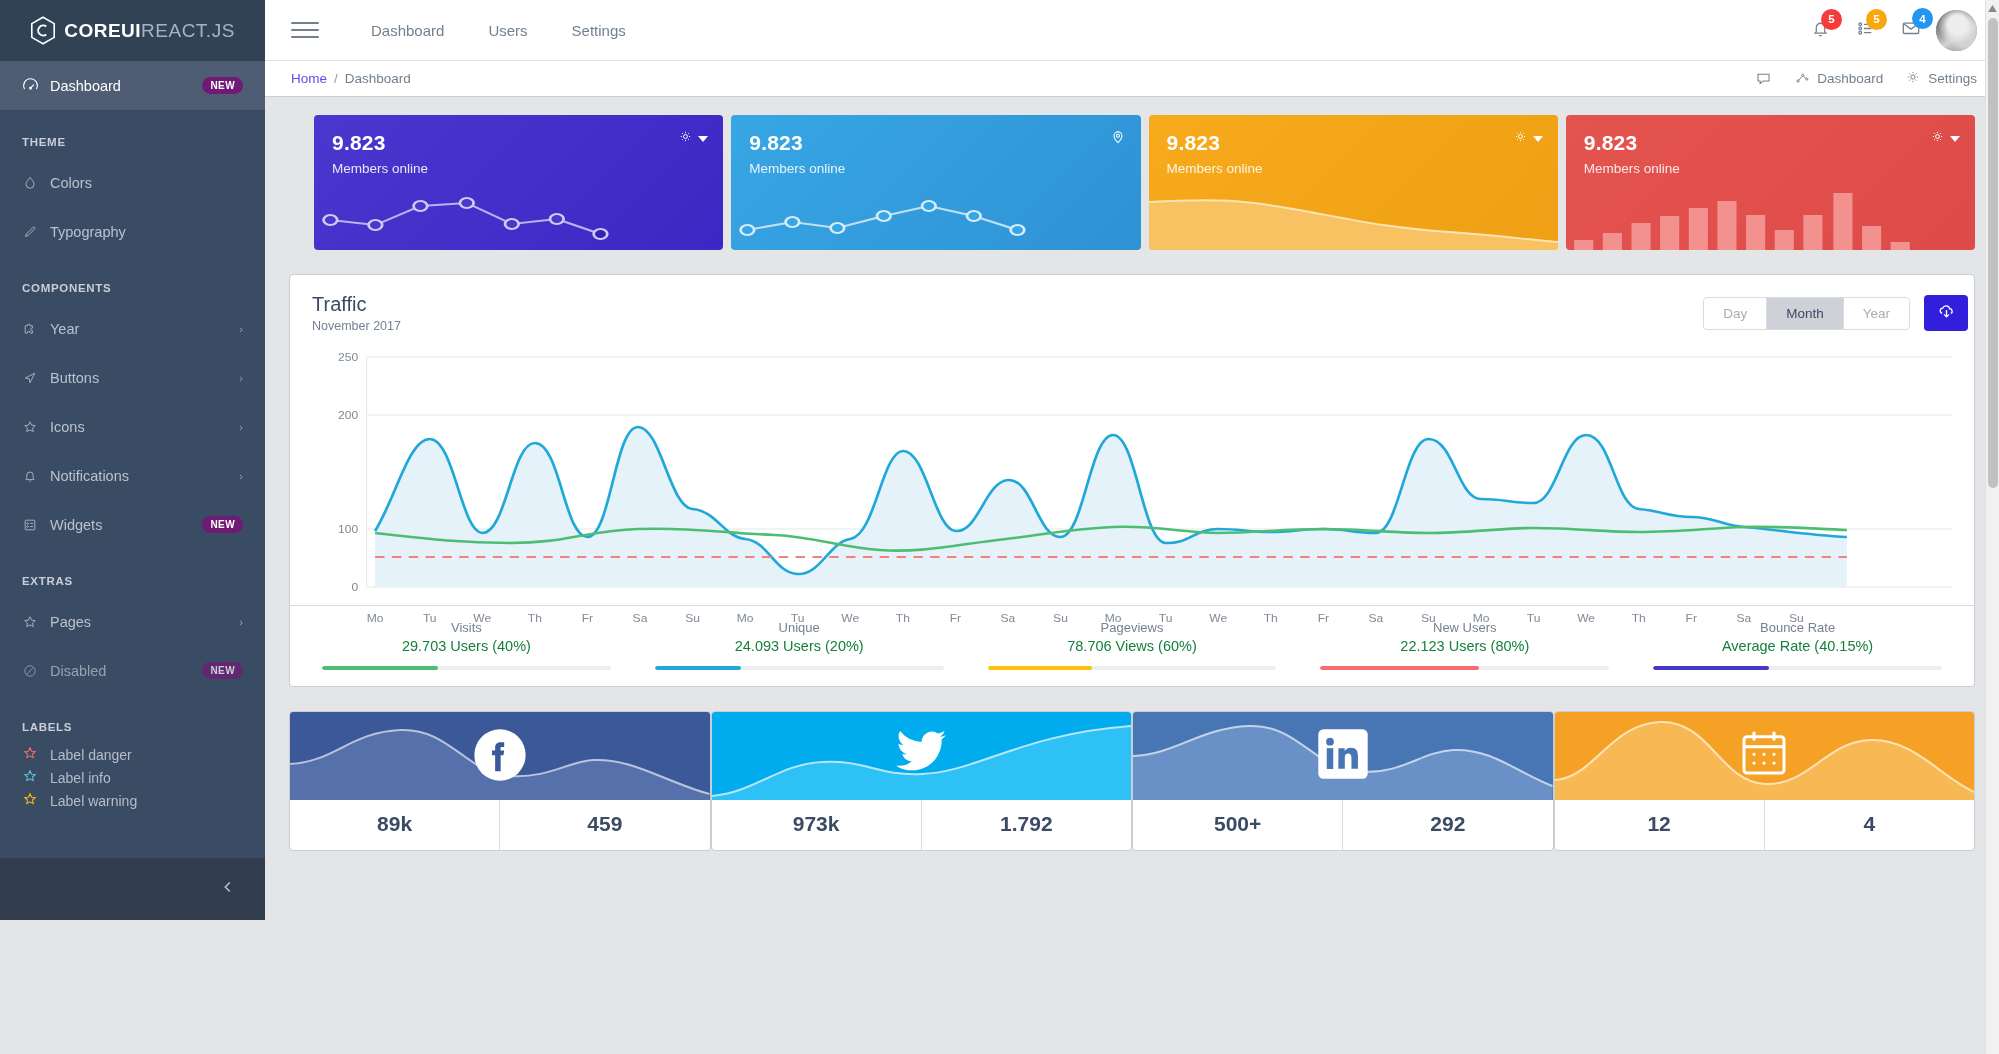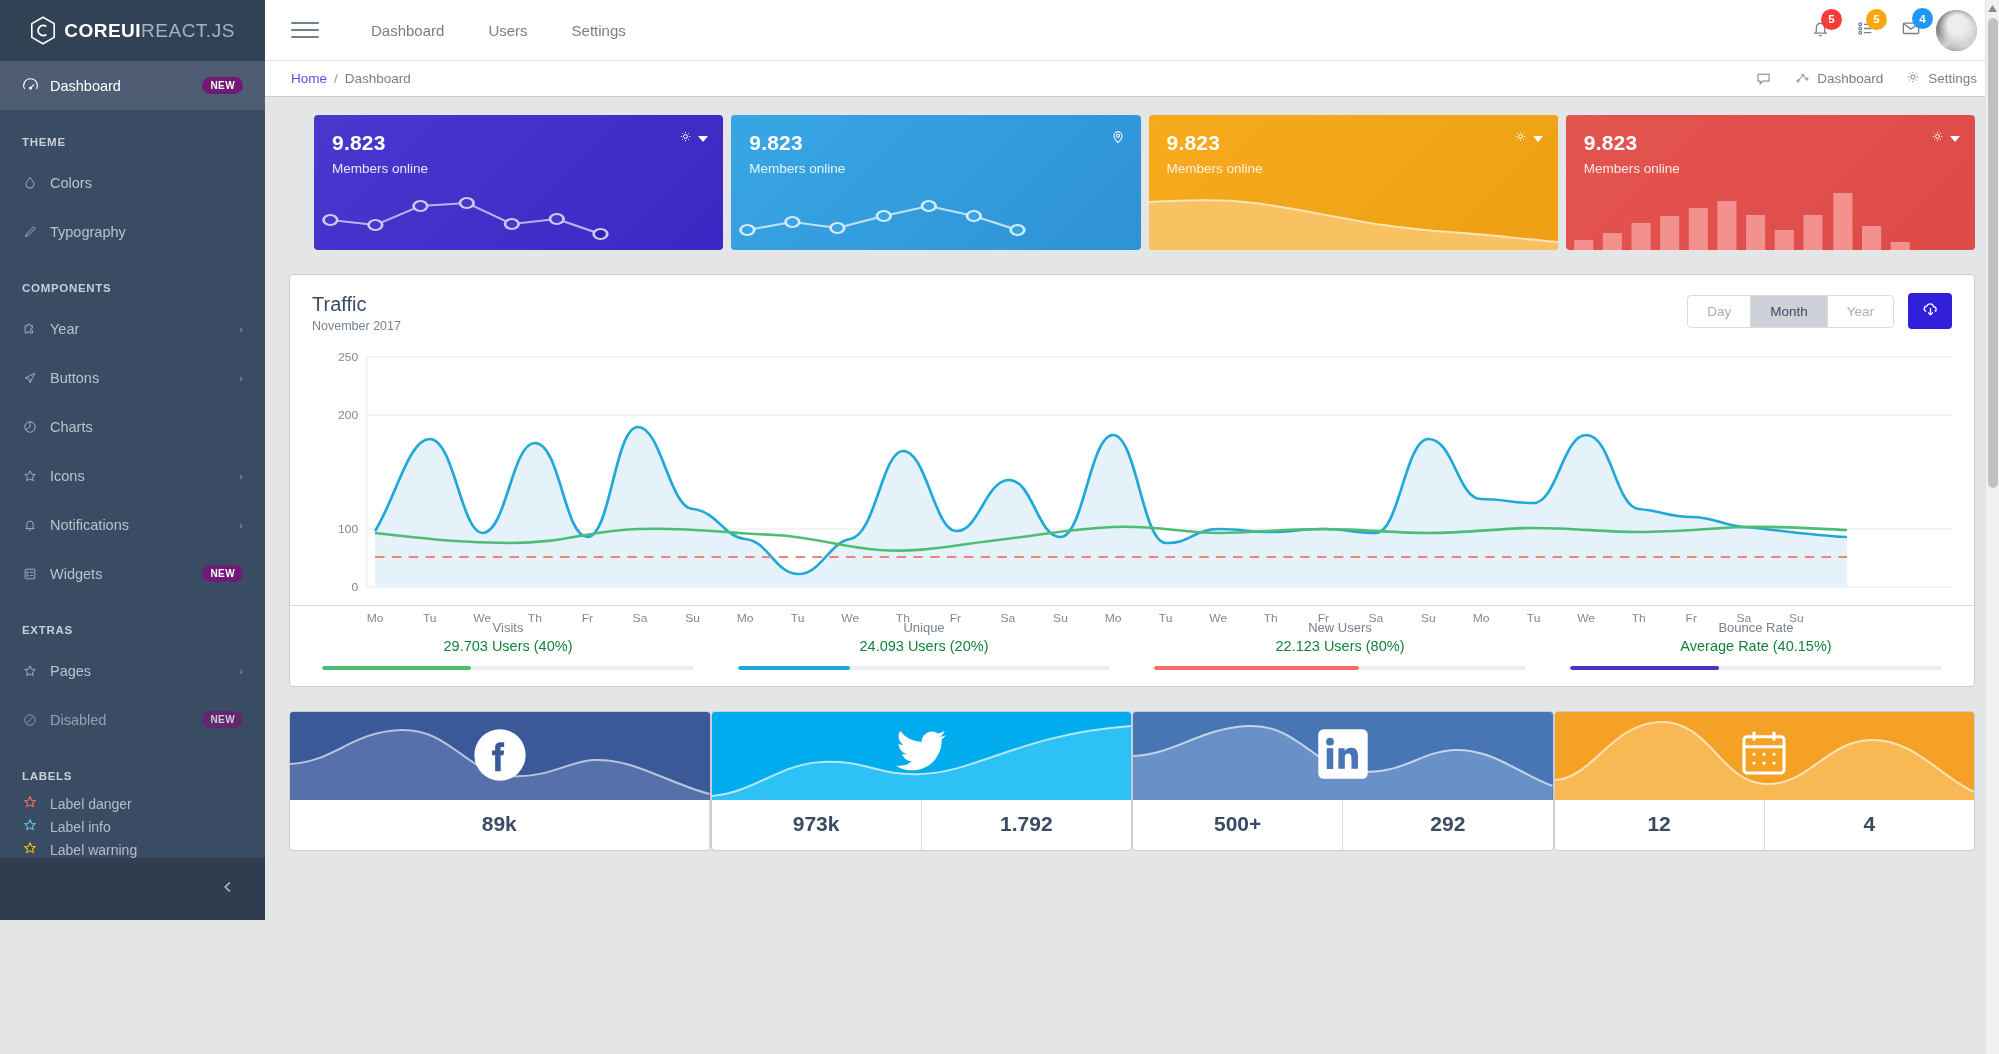--- a/index.html
+++ b/index.html
@@ -147,21 +147,21 @@
   }
   .stat-card .sicon {
     position: absolute; top: 14px; right: 15px;
     display: flex; align-items: center; gap: 5px; cursor: pointer;
   }
   .caret { width: 0; height: 0; border-left: 5px solid transparent; border-right: 5px solid transparent; border-top: 6px solid #fff; }
   .card-svg { position: absolute; left: 0; right: 0; bottom: 0; width: 100%; }
 
   
   .panel { background: #fff; border: 1px solid #c8ced3; border-radius: 4px; margin-top: 24px; }
-  .panel-head { display: flex; align-items: flex-start; padding: 18px 22px 10px 22px; }
+  .panel-head { display: flex; align-items: center; padding: 18px 6px 10px 22px; }
   .panel-title { font-size: 20px; color: #3c4b64; font-weight: 500; }
   .panel-sub { font-size: 12.5px; color: #768192; margin-top: 3px; }
   .panel-head-right { margin-left: auto; display: flex; align-items: center; gap: 14px; }
   .btn-group { display: flex; border-radius: 4px; overflow: hidden; }
   .btn-group button {
     background: #fff; border: 1px solid #d8dbe0; border-right: none;
     color: #a9adb4; font-size: 13.5px; padding: 8px 19px; cursor: pointer;
     font-family: inherit;
   }
   .btn-group button:last-child { border-right: 1px solid #d8dbe0; border-radius: 0 4px 4px 0; }
@@ -271,29 +271,20 @@
         <span class="chev">›</span>
       </div>
       <div class="nav-item">
         <span class="nico">
           <svg width="16" height="16" viewBox="0 0 20 20" fill="none" stroke="currentColor" stroke-width="1.2">
               <path d="M16 4L4 10l5 1 1 5z"></path>
             </svg>
         </span>
         <span class="nlabel">Buttons</span>
         <span class="chev">›</span>
-      </div>
-      <div class="nav-item">
-        <span class="nico">
-          <svg width="16" height="16" viewBox="0 0 20 20" fill="none" stroke="currentColor" stroke-width="1.2">
-              <circle cx="10" cy="10" r="6.5"></circle>
-              <path d="M10 10V3.5M10 10l-5 3.5"></path>
-            </svg>
-        </span>
-        <span class="nlabel">Charts</span>
       </div>
       <div class="nav-item">
         <span class="nico">
           <svg width="16" height="16" viewBox="0 0 20 20" fill="none" stroke="currentColor" stroke-width="1.2">
               <path d="M10 3.5l2 4.2 4.5.5-3.3 3.1.9 4.5L10 13.6l-4.1 2.2.9-4.5L3.5 8.2 8 7.7z"></path>
             </svg>
         </span>
         <span class="nlabel">Icons</span>
         <span class="chev">›</span>
       </div>
@@ -658,20 +649,27 @@
               </div>
           </div>
           <div class="fstat">
             <div class="ftitle">Unique</div>
             <div class="fval">24.093 Users (20%)</div>
             <div class="fbar">
                 <div style="width:30%;background:#20a8d8"></div>
               </div>
           </div>
           <div class="fstat">
+            <div class="ftitle">Pageviews</div>
+            <div class="fval">78.706 Views (60%)</div>
+            <div class="fbar">
+                <div style="width:36%;background:#ffc107"></div>
+              </div>
+          </div>
+          <div class="fstat">
             <div class="ftitle">New Users</div>
             <div class="fval">22.123 Users (80%)</div>
             <div class="fbar">
                 <div style="width:55%;background:#f86c6b"></div>
               </div>
           </div>
           <div class="fstat">
             <div class="ftitle">Bounce Rate</div>
             <div class="fval">Average Rate (40.15%)</div>
             <div class="fbar">
@@ -691,20 +689,21 @@
             </svg>
             <div class="glyph">
               <svg width="54" height="54" viewBox="0 0 40 40">
                   <circle cx="20" cy="20" r="19" fill="#fff"></circle>
                   <path d="M22.6 20.2h-2.1V32h-4.1V20.2h-2.3v-3.5h2.3v-2.1c0-2.4 1.1-4.1 4.1-4.1h2.6v3.5h-1.7c-.7 0-1 .3-1 1.1v1.6h2.7z" fill="#3b5998"></path>
                 </svg>
             </div>
           </div>
           <div class="social-nums">
             <div>89k</div>
+            <div>459</div>
           </div>
         </div>
 
         <div class="social-card">
           <div class="social-top" style="background:#00aced">
             <svg width="100%" height="88" viewBox="0 0 380 88" preserveAspectRatio="none" style="position:absolute;inset:0">
               <path d="M0,84 C40,80 60,52 100,50 C140,48 150,64 190,62 C240,60 280,22 380,14 L380,88 L0,88 Z" fill="#2ec1f5"></path>
               <path d="M0,84 C40,80 60,52 100,50 C140,48 150,64 190,62 C240,60 280,22 380,14" fill="none" stroke="#b5e6f9" stroke-width="2"></path>
             </svg>
             <div class="glyph">

